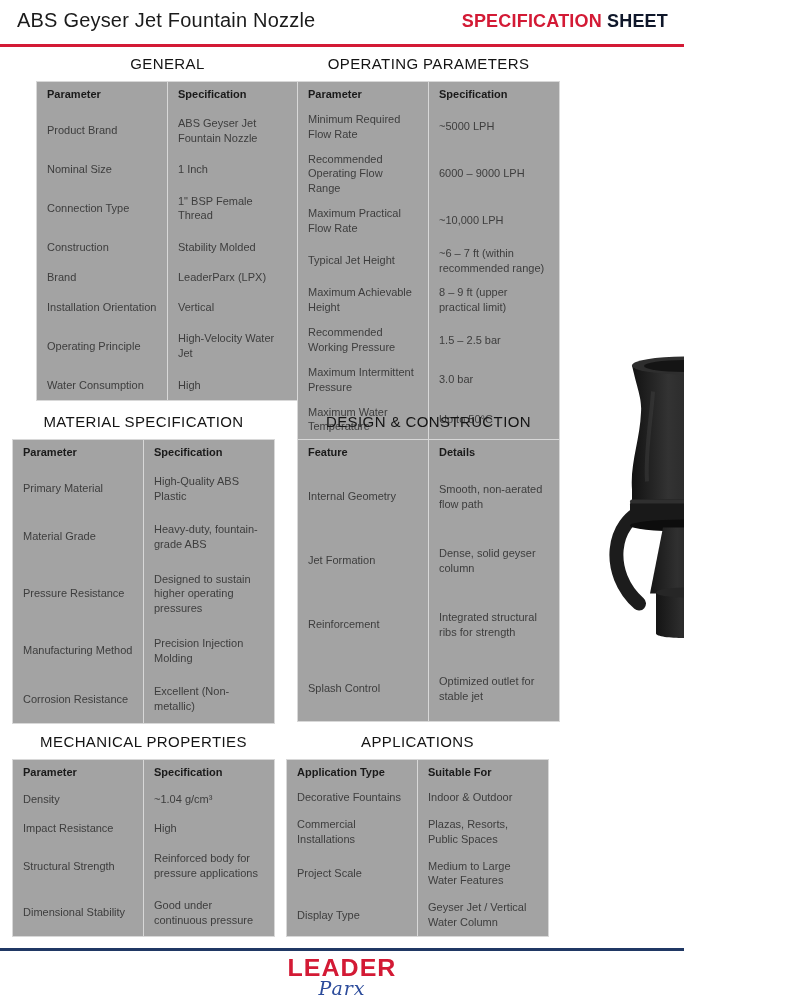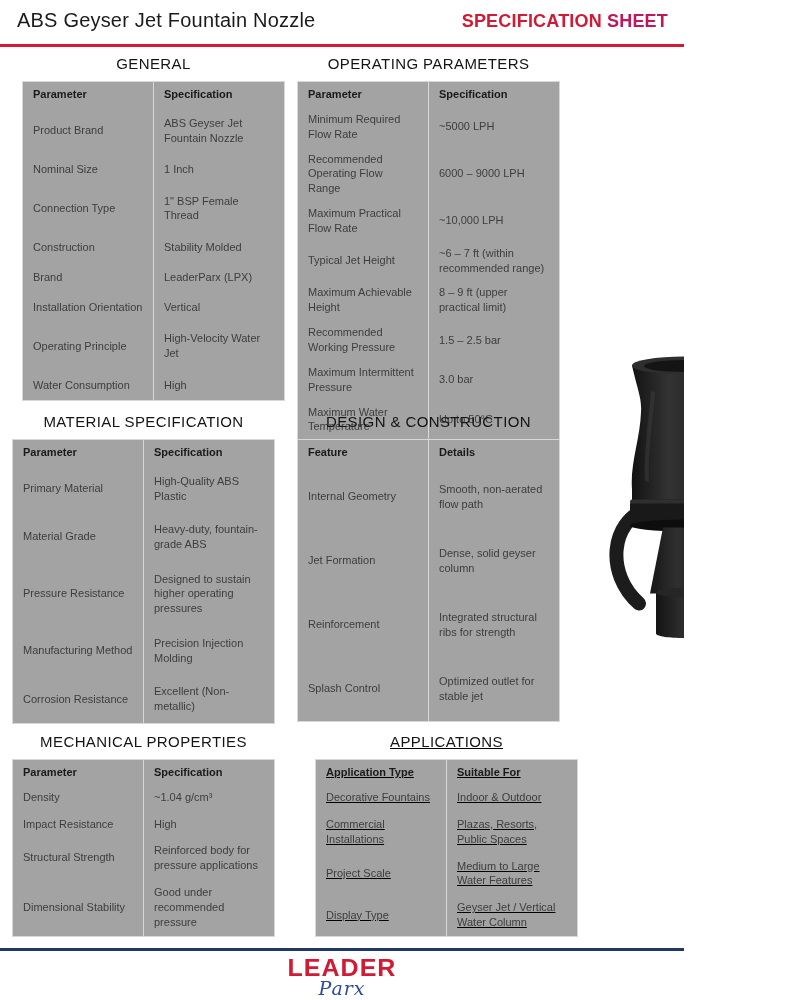--- a/index.html
+++ b/index.html
@@ -13,37 +13,37 @@
   
   .doc-title{
     position:absolute;left:17px;top:9px;
     font-size:20px;font-weight:400;color:#1b1b1b;letter-spacing:.2px;
   }
   .sheet-badge{
     position:absolute;right:16px;top:11px;
     font-size:18px;font-weight:700;letter-spacing:.2px;
   }
   .sheet-badge .red{color:#d31a35;}
-  .sheet-badge .blue{color:#be185d;margin-left:5px;}
+  .sheet-badge .blue{color:#0f172a;margin-left:5px;}
   .rule-red{
     position:absolute;left:0;right:0;top:44px;height:3px;background:#d31a35;
   }
   
   .section{position:absolute;width:263px;}
   .section-title{
     text-align:center;font-size:15px;color:#141414;
     letter-spacing:.4px;font-weight:400;line-height:18px;margin-bottom:8px;
     white-space:nowrap;
   }
-  .pos-general{left:22px;top:55px;}
+  .pos-general{left:0;top:55px;padding-left:36px;}
   .pos-operating{left:297px;top:55px;}
   .pos-material{left:12px;top:413px;}
   .pos-design{left:297px;top:413px;}
   .pos-mechanical{left:12px;top:733px;}
-  .pos-applications{left:315px;top:733px;text-decoration:underline;}
+  .pos-applications{left:286px;top:733px;}
 
   table.spec-table{
     width:100%;border-collapse:collapse;table-layout:fixed;
     border:1px solid #d8d8d8;background:#a3a3a3;
   }
   .pos-general table.spec-table{height:320px;}
   .pos-operating table.spec-table{height:318px;}
   .pos-material table.spec-table{height:285px;}
   .pos-design table.spec-table{height:283px;}
   .pos-mechanical table.spec-table{height:178px;}
@@ -275,21 +275,21 @@
             <tr>
               <td>Impact Resistance</td>
               <td>High</td>
             </tr>
             <tr>
               <td>Structural Strength</td>
               <td>Reinforced body for pressure applications</td>
             </tr>
             <tr>
               <td>Dimensional Stability</td>
-              <td>Good under recommended pressure</td>
+              <td>Good under continuous pressure</td>
             </tr>
           </tbody>
         </table>
       </div>
   </div>
 
   <div class="section pos-applications">
     <div class="section-title">APPLICATIONS</div>
     <div>
         <table class="spec-table">

